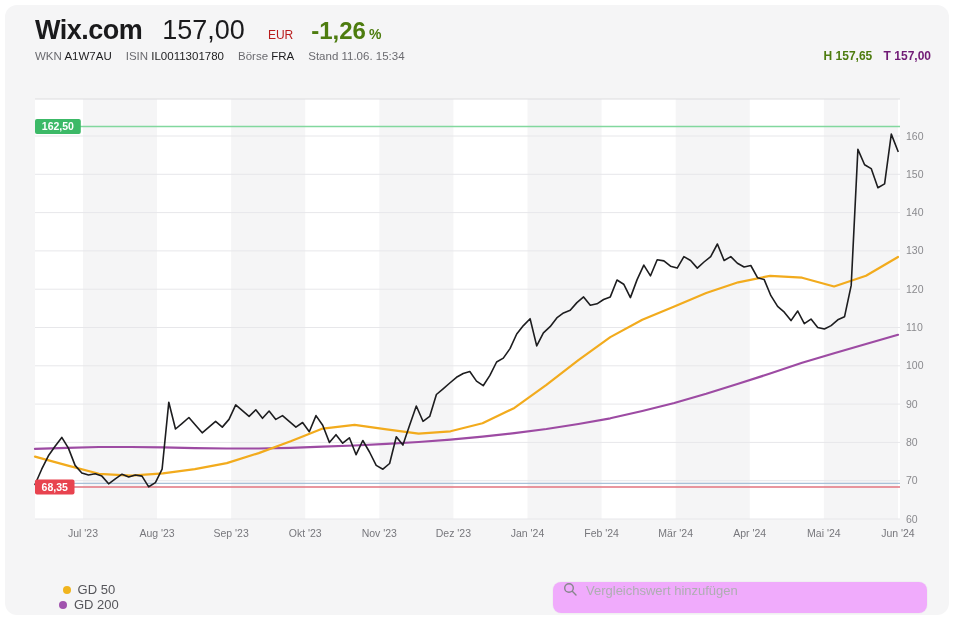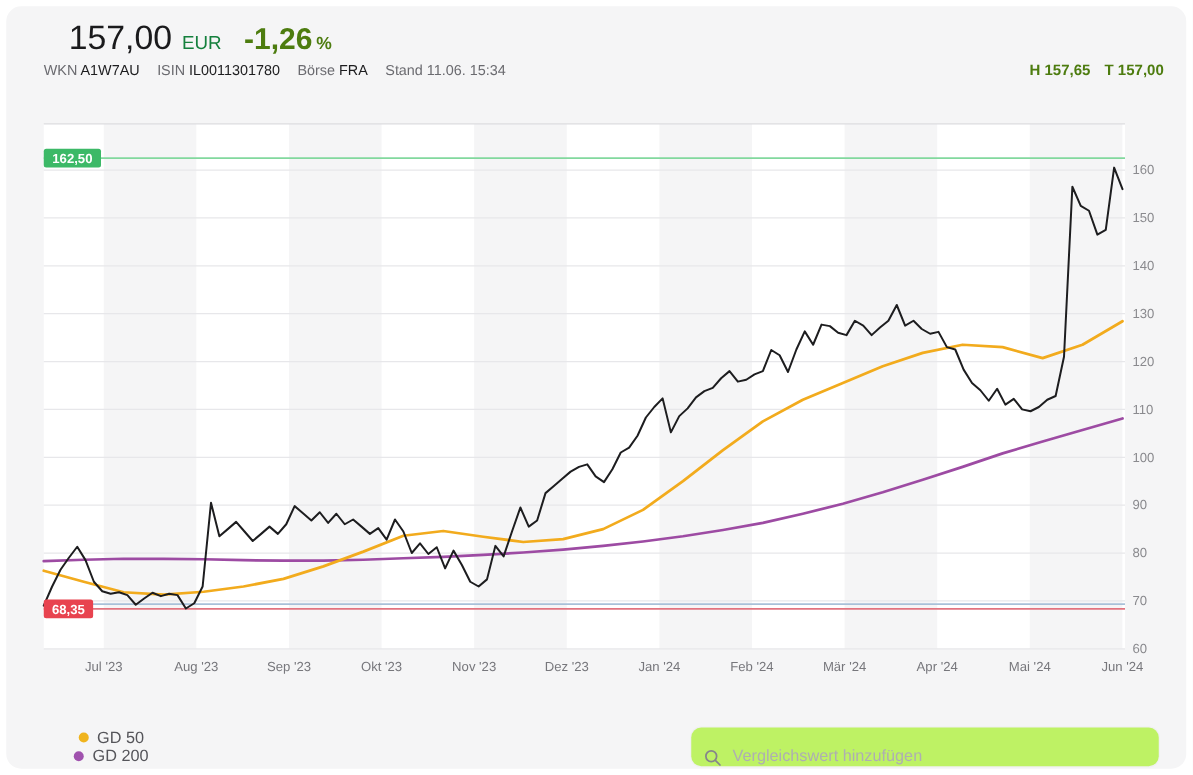--- a/index.html
+++ b/index.html
@@ -3,41 +3,41 @@
 <meta charset="utf-8">
 <style>
   html,body{margin:0;padding:0;background:#ffffff;font-family:"Liberation Sans",sans-serif;}
   .stage{position:relative;width:954px;height:620px;background:#ffffff;overflow:hidden;}
   .card{position:absolute;left:5px;top:5px;width:944px;height:610px;background:#f5f5f6;border-radius:12px;}
   
   .header{position:absolute;left:30px;top:10px;right:18px;}
   .title-row{display:flex;align-items:baseline;}
   .instrument{font-size:27px;font-weight:700;color:#1a1a1c;letter-spacing:-0.5px;}
   .price{margin-left:20px;font-size:27px;font-weight:400;color:#1a1a1c;}
-  .currency{margin-left:8px;font-size:15px;font-weight:400;color:#15803d;}
+  .currency{margin-left:23px;font-size:12px;font-weight:400;color:#b91c1c;}
   .change{margin-left:18px;font-size:24px;font-weight:700;color:#4d7c0f;}
   .change .pct{font-size:14px;margin-left:3px;}
   .meta-row{position:absolute;left:0;top:34px;right:0;font-size:11.5px;color:#6b6b70;display:flex;align-items:baseline;}
   .meta-row b{color:#1d1d1f;font-weight:400;}
   .meta-item{margin-right:14px;}
   .ht{margin-left:auto;font-size:12px;font-weight:700;}
   .ht .high{color:#4d7c0f;margin-right:8px;text-align:center;}
-  .ht .low{color:#4d7c0f;}
+  .ht .low{color:#701a75;}
   
   svg#chart{position:absolute;left:0;top:0;}
   
   .toolbar{position:absolute;left:30px;right:22px;top:576px;height:32px;display:flex;align-items:center;}
   .range-btn{background:none;border:none;font-family:"Liberation Sans",sans-serif;font-size:12.5px;color:#6e6e73;
              padding:4px 0;margin-right:29px;cursor:pointer;}
   .range-btn.active{color:#9b1433;font-weight:700;}
   .legend{display:flex;align-items:center;margin-left:24px;flex-direction:column;}
   .legend-item{display:flex;align-items:center;margin-right:26px;cursor:pointer;}
   .legend-dot{width:8px;height:8px;border-radius:50%;margin-right:7px;}
   .legend-label{font-size:13px;color:#55555a;}
-  .searchbox{margin-left:auto;display:flex;align-items:flex-end;width:374px;height:31px;background:#bef264;
+  .searchbox{margin-left:auto;display:flex;align-items:flex-start;width:374px;height:31px;background:#f0abfc;
              border-radius:8px;box-shadow:0 0 0 1px rgba(0,0,0,0.02);}
   .searchbox svg{margin-left:10px;flex:none;}
   .searchbox input{border:none;outline:none;background:transparent;flex:1;margin-left:7px;margin-right:10px;
                    font-family:"Liberation Sans",sans-serif;font-size:13px;color:#3c3c40;}
   .searchbox input::placeholder{color:#aeaeb2;}
 </style>
 </head>
 <body>
 
 <div class="stage">
@@ -93,20 +93,21 @@
         <polyline points="30.0,451.6 62.0,460.4 93.9,468.8 125.9,470.7 157.9,468.4 189.8,464.2 221.8,458.1 253.7,448.1 285.7,436.3 317.7,423.6 349.6,419.8 381.6,424.4 413.6,428.6 445.5,426.3 477.5,418.3 509.4,402.9 541.4,379.9 573.4,355.1 605.3,332.1 637.3,314.8 669.3,301.4 701.2,288.0 733.2,277.3 765.1,270.8 797.1,272.7 829.1,281.5 861.0,270.8 893.0,252.0" fill="none" stroke="#f2ab1d" stroke-width="2.2" stroke-linejoin="round" stroke-linecap="round"></polyline>
         <polyline points="30.0,479.5 36.7,464.2 43.4,450.8 50.1,441.2 56.8,432.4 63.4,443.1 70.1,460.4 76.8,468.0 83.5,470.0 90.2,468.8 96.9,471.1 103.6,478.8 110.3,473.8 117.0,469.2 123.7,471.9 130.3,470.0 137.0,471.1 143.7,481.8 150.4,477.6 157.1,464.2 163.8,397.2 170.5,424.0 177.2,418.3 183.9,412.5 190.6,420.2 197.2,427.8 203.9,422.1 210.6,416.3 217.3,422.1 224.0,414.4 230.7,399.9 237.4,405.6 244.1,411.4 250.8,404.8 257.5,413.3 264.1,406.0 270.8,414.4 277.5,410.6 284.2,416.3 290.9,422.1 297.6,417.5 304.3,426.7 311.0,410.6 317.7,420.2 324.4,437.4 331.0,429.7 337.7,438.2 344.4,432.8 351.1,449.7 357.8,435.5 364.5,447.0 371.2,460.4 377.9,464.2 384.6,458.5 391.3,431.7 397.9,440.1 404.6,420.2 411.3,401.0 418.0,416.3 424.7,411.4 431.4,389.5 438.1,383.8 444.8,378.0 451.5,372.3 458.2,368.5 464.8,366.5 471.5,376.1 478.2,380.7 484.9,370.4 491.6,357.0 498.3,353.1 505.0,343.6 511.7,329.0 518.4,320.6 525.1,313.7 531.7,340.9 538.4,327.9 545.1,321.7 551.8,312.9 558.5,307.9 565.2,305.3 571.9,297.6 578.6,291.9 585.3,300.3 592.0,298.8 598.6,294.5 605.3,291.9 612.0,275.0 618.7,279.2 625.4,292.6 632.1,274.6 638.8,260.1 645.5,270.8 652.2,254.7 658.9,255.9 665.5,261.2 672.2,263.1 678.9,251.6 685.6,255.5 692.3,263.1 699.0,257.0 705.7,251.6 712.4,239.0 719.1,255.5 725.8,251.6 732.4,258.2 739.1,262.0 745.8,260.5 752.5,272.7 759.2,274.6 765.9,290.7 772.6,301.4 779.3,307.2 786.0,315.6 792.7,306.0 799.3,318.7 806.0,314.1 812.7,322.5 819.4,324.0 826.1,320.6 832.8,314.8 839.5,311.8 846.2,280.4 852.9,144.4 859.6,159.7 866.2,163.6 872.9,182.7 879.6,178.9 886.3,129.1 893.0,146.3" fill="none" stroke="#1d1d1f" stroke-width="1.6" stroke-linejoin="round" stroke-linecap="round"></polyline>
         <rect x="30" y="113.92500000000001" width="45.8" height="15" rx="2" fill="#3cb967"></rect>
         <text x="52.9" y="125.22500000000001" fill="#ffffff" font-size="10.5" font-weight="bold" text-anchor="middle" font-family="Liberation Sans, sans-serif">162,50</text>
         <rect x="30" y="474.5195" width="39.5" height="15" rx="2" fill="#e8434f"></rect>
         <text x="49.75" y="485.8195" fill="#ffffff" font-size="10.5" font-weight="bold" text-anchor="middle" font-family="Liberation Sans, sans-serif">68,35</text>
       </svg>
 
     <div class="header">
       <div class="title-row">
+        <span class="instrument">Wix.com</span>
         <span class="price">157,00</span>
         <span class="currency">EUR</span>
         <span class="change"><span>-1,26</span><span class="pct">%</span></span>
       </div>
       <div class="meta-row">
         <span class="meta-item"><span>WKN</span> <b>A1W7AU</b></span>
         <span class="meta-item"><span>ISIN</span> <b>IL0011301780</b></span>
         <span class="meta-item"><span>Börse</span> <b>FRA</b></span>
         <span class="meta-item">Stand 11.06. 15:34</span>
         <span class="ht">

